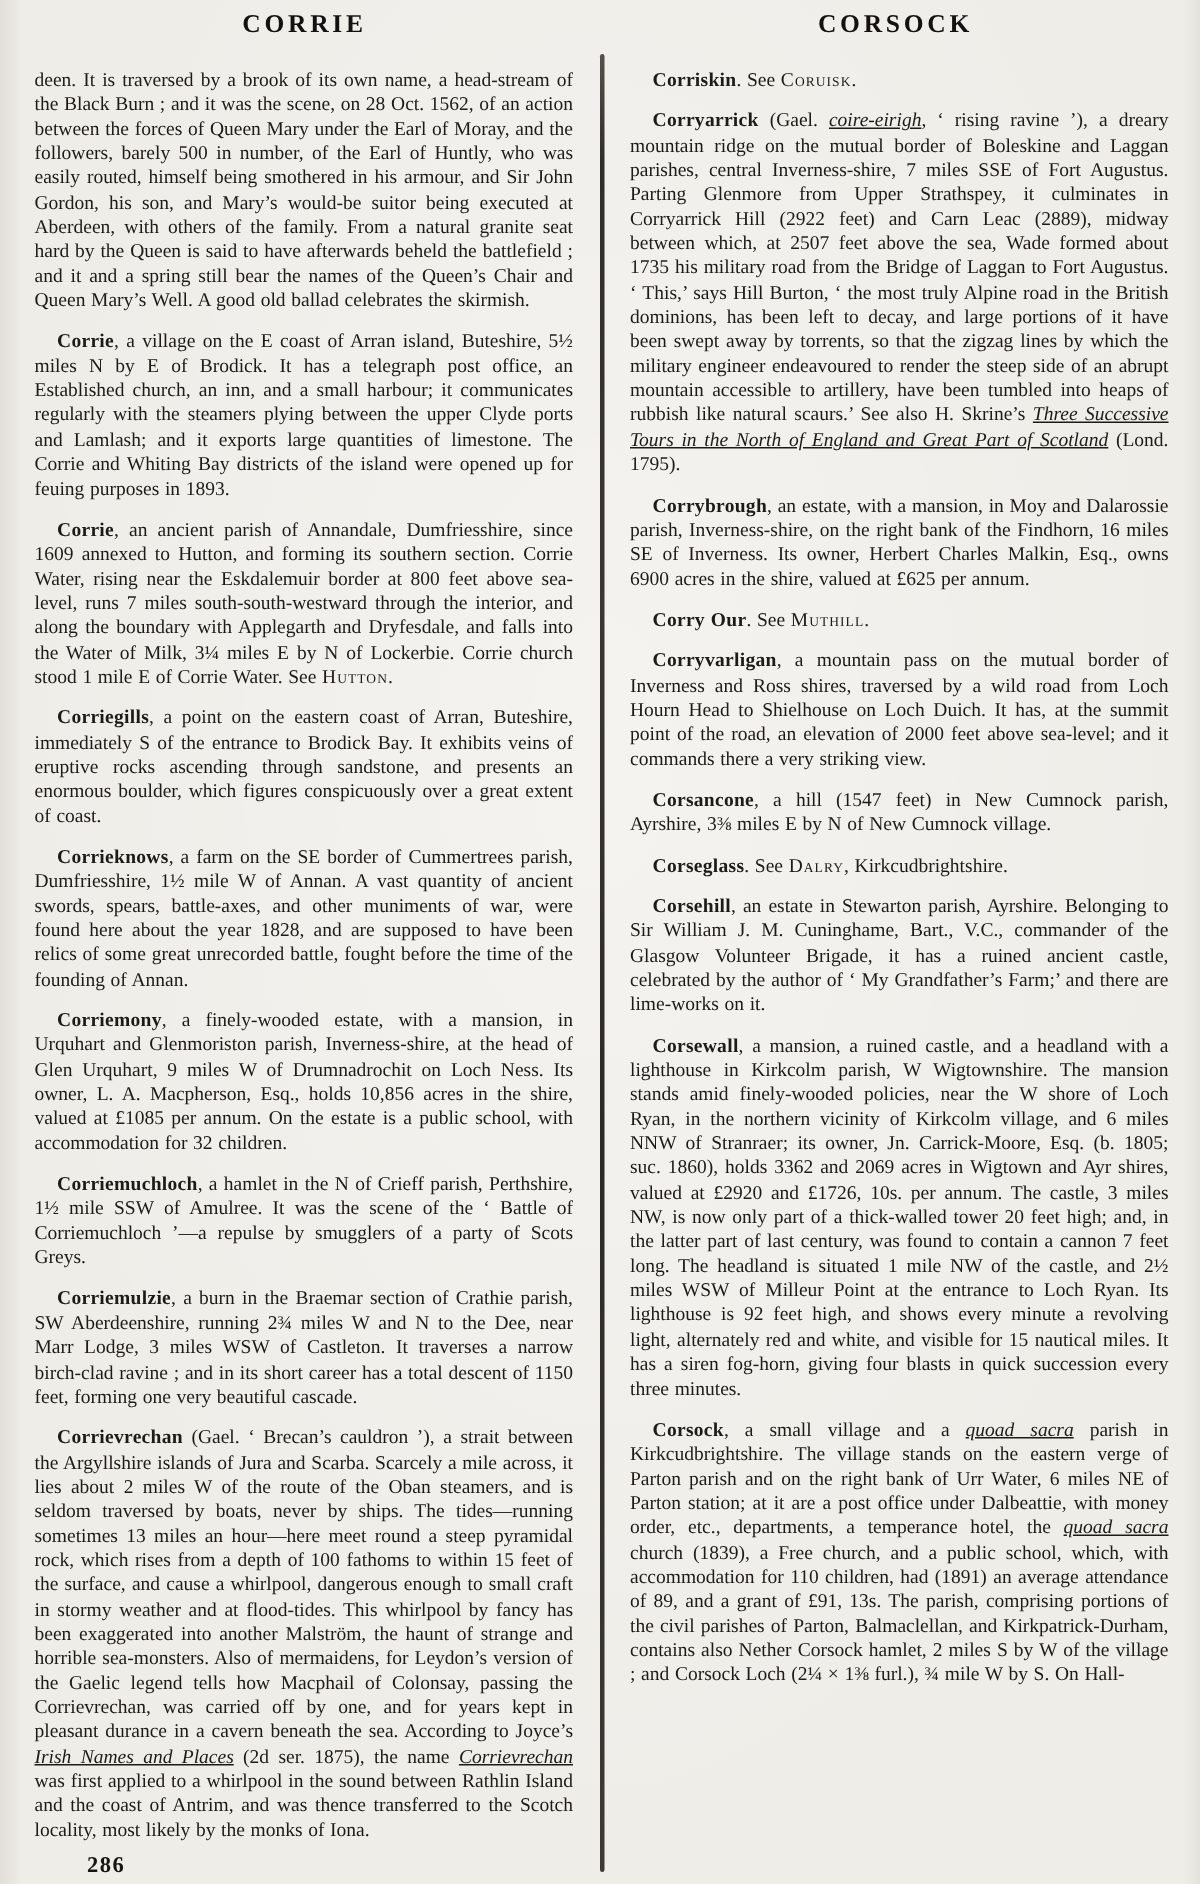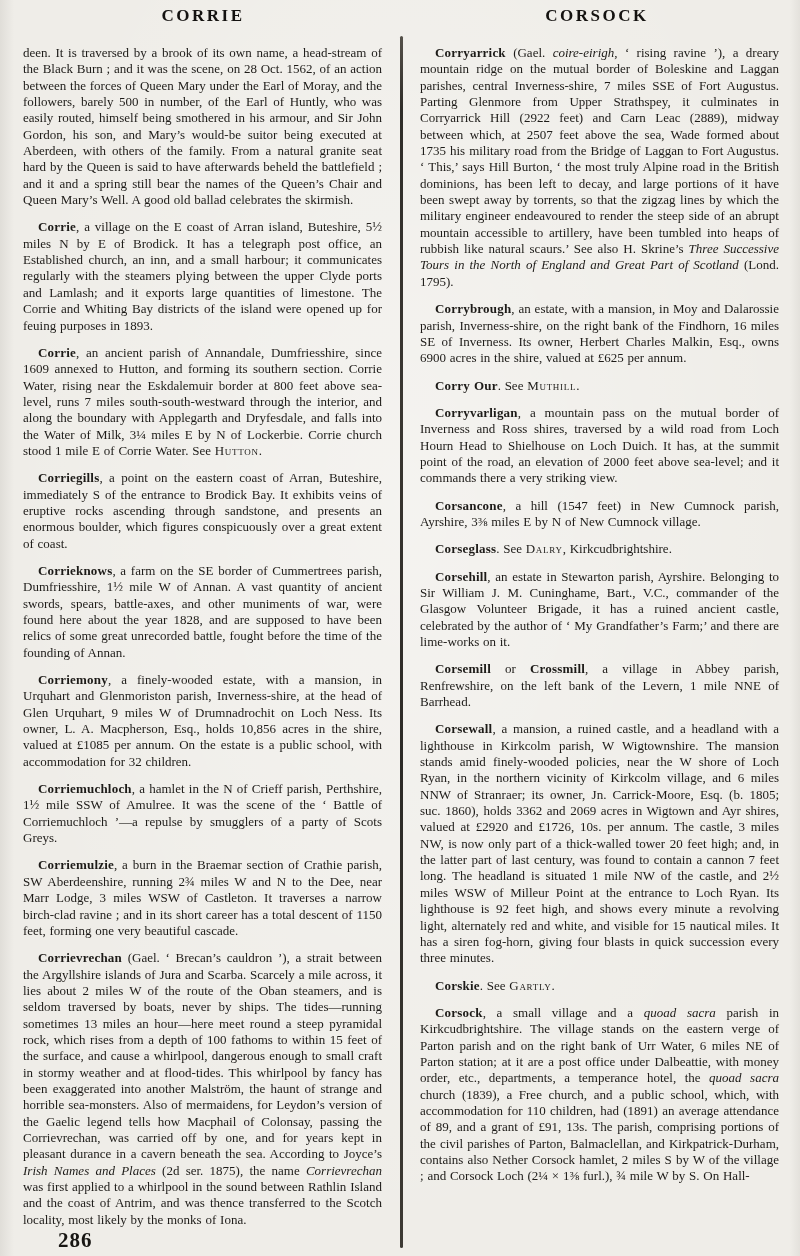--- a/index.html
+++ b/index.html
@@ -56,30 +56,30 @@
     background: linear-gradient(180deg,
       #55514a 0%, #2f2d29 6%, #3a3732 30%, #2c2a26 60%, #3d3a34 100%);
     border-radius: 2px;
   }
   p.entry {
     margin: 11px;
     text-indent: 15px;
   }
   p.entry.no-indent { text-indent: 0; }
   .seg-bold   { font-weight: bold; letter-spacing: 0.2px; }
-  .seg-italic { font-style: italic; }
+  .seg-italic { font-style: italic; text-decoration: underline; }
   .seg-smallcaps {
     font-variant: small-caps;
     letter-spacing: 0.7px;
   }
   .page-number {
     position: absolute;
     left: 58px; bottom: 3px;
     font-weight: bold;
-    font-size: 21px;
+    font-size: 15px;
     letter-spacing: 1px;
     color: #181613;
   }
 </style>
 </head>
 <body>
 
 <div class="page">
 
   <div class="col-headers">
@@ -94,29 +94,28 @@
         <p class="entry"><span class="seg-bold">Corrie</span><span class="seg-plain">, an ancient parish of Annandale, Dumfriesshire, since 1609 annexed to Hutton, and forming its southern section.  Corrie Water, rising near the Eskdalemuir border at 800 feet above sea-level, runs 7 miles south-south-westward through the interior, and along the boundary with Applegarth and Dryfesdale, and falls into the Water of Milk, 3¼ miles E by N of Lockerbie.  Corrie church stood 1 mile E of Corrie Water.  See </span><span class="seg-smallcaps">Hutton</span><span class="seg-plain">.</span></p>
         <p class="entry"><span class="seg-bold">Corriegills</span><span class="seg-plain">, a point on the eastern coast of Arran, Buteshire, immediately S of the entrance to Brodick Bay.  It exhibits veins of eruptive rocks ascending through sandstone, and presents an enormous boulder, which figures conspicuously over a great extent of coast.</span></p>
         <p class="entry"><span class="seg-bold">Corrieknows</span><span class="seg-plain">, a farm on the SE border of Cummertrees parish, Dumfriesshire, 1½ mile W of Annan.  A vast quantity of ancient swords, spears, battle-axes, and other muniments of war, were found here about the year 1828, and are supposed to have been relics of some great unrecorded battle, fought before the time of the founding of Annan.</span></p>
         <p class="entry"><span class="seg-bold">Corriemony</span><span class="seg-plain">, a finely-wooded estate, with a mansion, in Urquhart and Glenmoriston parish, Inverness-shire, at the head of Glen Urquhart, 9 miles W of Drumnadrochit on Loch Ness.  Its owner, L. A. Macpherson, Esq., holds 10,856 acres in the shire, valued at £1085 per annum.  On the estate is a public school, with accommodation for 32 children.</span></p>
         <p class="entry"><span class="seg-bold">Corriemuchloch</span><span class="seg-plain">, a hamlet in the N of Crieff parish, Perthshire, 1½ mile SSW of Amulree.  It was the scene of the ‘ Battle of Corriemuchloch ’—a repulse by smugglers of a party of Scots Greys.</span></p>
         <p class="entry"><span class="seg-bold">Corriemulzie</span><span class="seg-plain">, a burn in the Braemar section of Crathie parish, SW Aberdeenshire, running 2¾ miles W and N to the Dee, near Marr Lodge, 3 miles WSW of Castleton.  It traverses a narrow birch-clad ravine ; and in its short career has a total descent of 1150 feet, forming one very beautiful cascade.</span></p>
         <p class="entry"><span class="seg-bold">Corrievrechan</span><span class="seg-plain"> (Gael. ‘ Brecan’s cauldron ’), a strait between the Argyllshire islands of Jura and Scarba.  Scarcely a mile across, it lies about 2 miles W of the route of the Oban steamers, and is seldom traversed by boats, never by ships.  The tides—running sometimes 13 miles an hour—here meet round a steep pyramidal rock, which rises from a depth of 100 fathoms to within 15 feet of the surface, and cause a whirlpool, dangerous enough to small craft in stormy weather and at flood-tides.  This whirlpool by fancy has been exaggerated into another Malström, the haunt of strange and horrible sea-monsters.  Also of mermaidens, for Leydon’s version of the Gaelic legend tells how Macphail of Colonsay, passing the Corrievrechan, was carried off by one, and for years kept in pleasant durance in a cavern beneath the sea.  According to Joyce’s </span><span class="seg-italic">Irish Names and Places</span><span class="seg-plain"> (2d ser. 1875), the name </span><span class="seg-italic">Corrievrechan</span><span class="seg-plain"> was first applied to a whirlpool in the sound between Rathlin Island and the coast of Antrim, and was thence transferred to the Scotch locality, most likely by the monks of Iona.</span></p>
       </div>
     <div class="column-rule"></div>
     <div class="column">
+        <p class="entry"><span class="seg-bold">Corriskin</span><span class="seg-plain">.  See </span><span class="seg-smallcaps">Coruisk</span><span class="seg-plain">.</span></p>
         <p class="entry"><span class="seg-bold">Corryarrick</span><span class="seg-plain"> (Gael. </span><span class="seg-italic">coire-eirigh</span><span class="seg-plain">, ‘ rising ravine ’), a dreary mountain ridge on the mutual border of Boleskine and Laggan parishes, central Inverness-shire, 7 miles SSE of Fort Augustus.  Parting Glenmore from Upper Strathspey, it culminates in Corryarrick Hill (2922 feet) and Carn Leac (2889), midway between which, at 2507 feet above the sea, Wade formed about 1735 his military road from the Bridge of Laggan to Fort Augustus.  ‘ This,’ says Hill Burton, ‘ the most truly Alpine road in the British dominions, has been left to decay, and large portions of it have been swept away by torrents, so that the zigzag lines by which the military engineer endeavoured to render the steep side of an abrupt mountain accessible to artillery, have been tumbled into heaps of rubbish like natural scaurs.’  See also H. Skrine’s </span><span class="seg-italic">Three Successive Tours in the North of England and Great Part of Scotland</span><span class="seg-plain"> (Lond. 1795).</span></p>
         <p class="entry"><span class="seg-bold">Corrybrough</span><span class="seg-plain">, an estate, with a mansion, in Moy and Dalarossie parish, Inverness-shire, on the right bank of the Findhorn, 16 miles SE of Inverness.  Its owner, Herbert Charles Malkin, Esq., owns 6900 acres in the shire, valued at £625 per annum.</span></p>
         <p class="entry"><span class="seg-bold">Corry Our</span><span class="seg-plain">.  See </span><span class="seg-smallcaps">Muthill</span><span class="seg-plain">.</span></p>
         <p class="entry"><span class="seg-bold">Corryvarligan</span><span class="seg-plain">, a mountain pass on the mutual border of Inverness and Ross shires, traversed by a wild road from Loch Hourn Head to Shielhouse on Loch Duich.  It has, at the summit point of the road, an elevation of 2000 feet above sea-level; and it commands there a very striking view.</span></p>
         <p class="entry"><span class="seg-bold">Corsancone</span><span class="seg-plain">, a hill (1547 feet) in New Cumnock parish, Ayrshire, 3⅜ miles E by N of New Cumnock village.</span></p>
         <p class="entry"><span class="seg-bold">Corseglass</span><span class="seg-plain">.  See </span><span class="seg-smallcaps">Dalry</span><span class="seg-plain">, Kirkcudbrightshire.</span></p>
         <p class="entry"><span class="seg-bold">Corsehill</span><span class="seg-plain">, an estate in Stewarton parish, Ayrshire.  Belonging to Sir William J. M. Cuninghame, Bart., V.C., commander of the Glasgow Volunteer Brigade, it has a ruined ancient castle, celebrated by the author of ‘ My Grandfather’s Farm;’ and there are lime-works on it.</span></p>
-        <p class="entry"><span class="seg-bold">Corsemill</span><span class="seg-plain"> or </span><span class="seg-bold">Crossmill</span><span class="seg-plain">, a village in Abbey parish, Renfrewshire, on the left bank of the Levern, 1 mile NNE of Barrhead.</span></p>
         <p class="entry"><span class="seg-bold">Corsewall</span><span class="seg-plain">, a mansion, a ruined castle, and a headland with a lighthouse in Kirkcolm parish, W Wigtownshire.  The mansion stands amid finely-wooded policies, near the W shore of Loch Ryan, in the northern vicinity of Kirkcolm village, and 6 miles NNW of Stranraer; its owner, Jn. Carrick-Moore, Esq. (b. 1805; suc. 1860), holds 3362 and 2069 acres in Wigtown and Ayr shires, valued at £2920 and £1726, 10s. per annum.  The castle, 3 miles NW, is now only part of a thick-walled tower 20 feet high; and, in the latter part of last century, was found to contain a cannon 7 feet long.  The headland is situated 1 mile NW of the castle, and 2½ miles WSW of Milleur Point at the entrance to Loch Ryan.  Its lighthouse is 92 feet high, and shows every minute a revolving light, alternately red and white, and visible for 15 nautical miles.  It has a siren fog-horn, giving four blasts in quick succession every three minutes.</span></p>
-        <p class="entry"><span class="seg-bold">Corskie</span><span class="seg-plain">.  See </span><span class="seg-smallcaps">Gartly</span><span class="seg-plain">.</span></p>
         <p class="entry"><span class="seg-bold">Corsock</span><span class="seg-plain">, a small village and a </span><span class="seg-italic">quoad sacra</span><span class="seg-plain"> parish in Kirkcudbrightshire.  The village stands on the eastern verge of Parton parish and on the right bank of Urr Water, 6 miles NE of Parton station; at it are a post office under Dalbeattie, with money order, etc., departments, a temperance hotel, the </span><span class="seg-italic">quoad sacra</span><span class="seg-plain"> church (1839), a Free church, and a public school, which, with accommodation for 110 children, had (1891) an average attendance of 89, and a grant of £91, 13s.  The parish, comprising portions of the civil parishes of Parton, Balmaclellan, and Kirkpatrick-Durham, contains also Nether Corsock hamlet, 2 miles S by W of the village ; and Corsock Loch (2¼ × 1⅜ furl.), ¾ mile W by S.  On Hall-</span></p>
       </div>
   </div>
 
   <div class="page-number">286</div>
 
 </div>
 
 </body></html>

